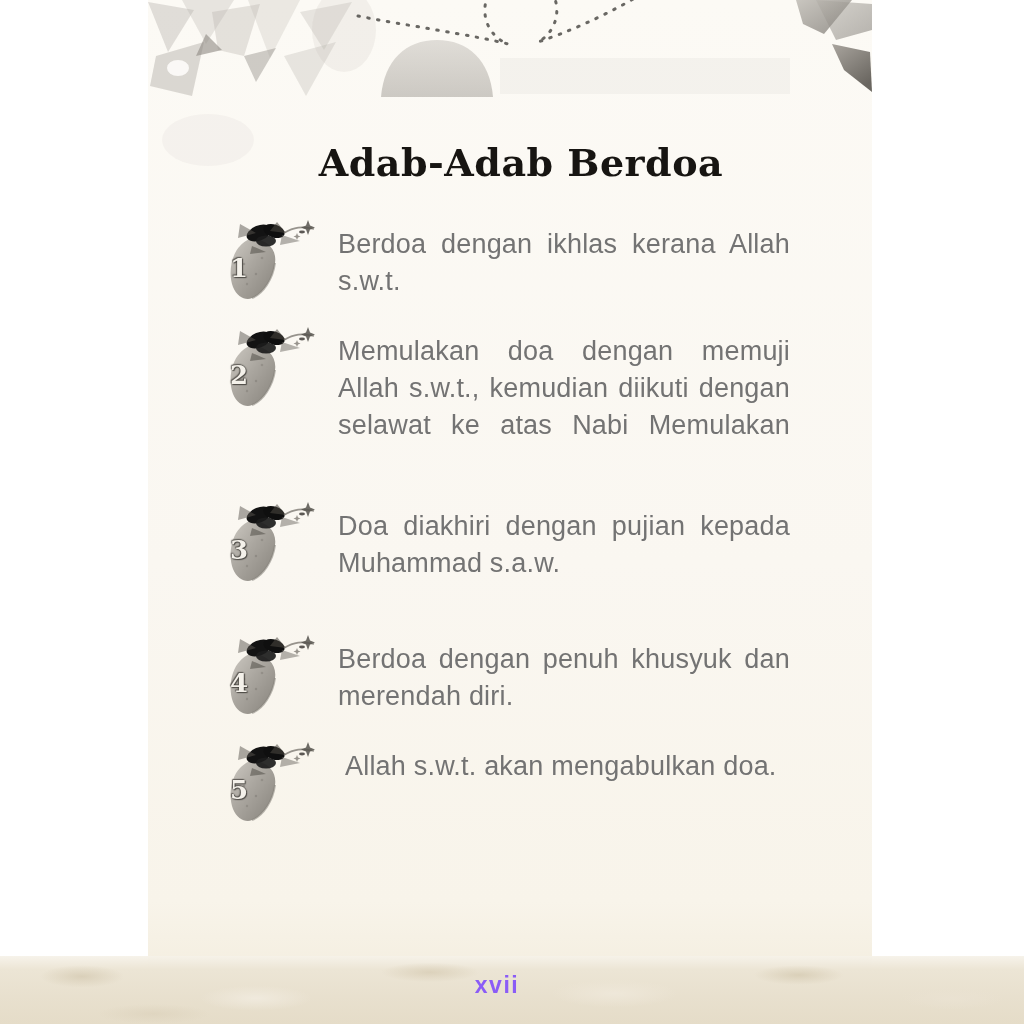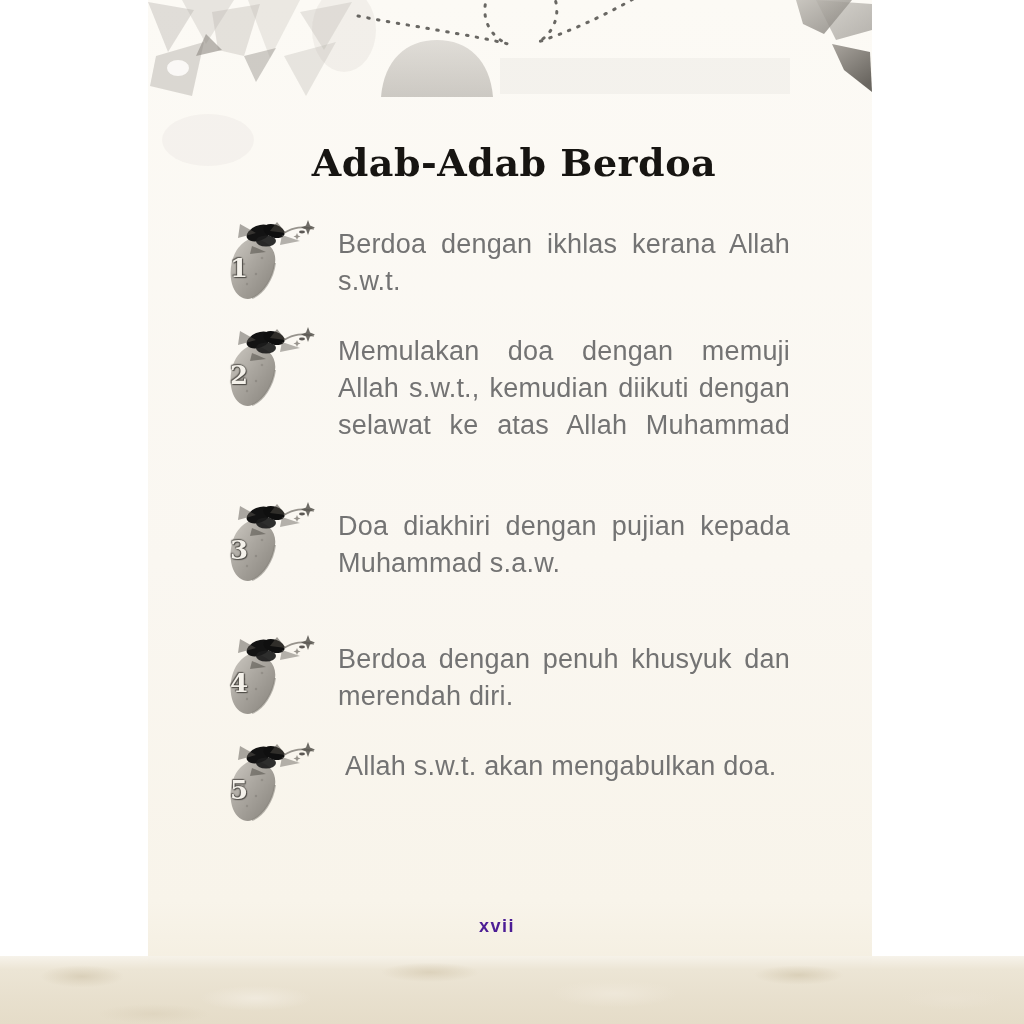--- a/index.html
+++ b/index.html
@@ -7,21 +7,21 @@
     width:1024px;height:1024px;position:relative;overflow:hidden;
     background:#ffffff;
     font-family:"Liberation Sans",sans-serif;
   }
   .page{
     position:absolute;left:148px;top:0;width:724px;height:1024px;
     background:linear-gradient(180deg,#fcfaf5 0%,#faf7f1 55%,#f8f4ea 88%,#f4eee0 95%,#f0e8d7 100%);
   }
   .decor{position:absolute;left:0;top:0;}
   .title{
-    position:absolute;top:140px;left:4px;width:724px;text-align:center;
+    position:absolute;top:140px;left:11px;width:724px;text-align:center;
     font-family:"DejaVu Serif","Liberation Serif",serif;font-weight:700;
     font-size:38px;color:#171512;letter-spacing:.5px;
   }
   .item{position:absolute;left:148px;width:724px;height:40px;}
   .orn{position:absolute;left:74px;top:-8px;width:98px;height:86px;}
   .orn svg{position:absolute;left:0;top:0;}
   .num{
     position:absolute;left:2px;top:35px;width:30px;text-align:center;
     font-family:"DejaVu Serif","Liberation Serif",serif;font-weight:700;font-size:26px;
     color:#f4f1ea;
@@ -40,22 +40,22 @@
       radial-gradient(60px 16px at 8% 30%, rgba(212,201,177,.75) 0%, transparent 70%),
       radial-gradient(80px 18px at 25% 62%, rgba(241,235,223,.9) 0%, transparent 70%),
       radial-gradient(70px 14px at 42% 24%, rgba(209,197,171,.6) 0%, transparent 70%),
       radial-gradient(90px 20px at 60% 55%, rgba(239,232,218,.9) 0%, transparent 70%),
       radial-gradient(64px 14px at 78% 28%, rgba(206,194,167,.6) 0%, transparent 70%),
       radial-gradient(74px 16px at 93% 62%, rgba(234,226,210,.9) 0%, transparent 70%),
       radial-gradient(80px 14px at 15% 85%, rgba(216,205,182,.5) 0%, transparent 70%),
       linear-gradient(180deg, rgba(246,242,233,.95) 0%, #ece5d5 20%, #e8e0ce 60%, #e5dcc8 100%);
   }
   .pagenum{
-    position:absolute;top:916px;left:148px;width:724px;text-align:center;text-indent:-26px;
-    font-weight:700;font-size:18px;letter-spacing:1.5px;color:#4c1d95;
+    position:absolute;top:972px;left:148px;width:724px;text-align:center;text-indent:-26px;
+    font-weight:700;font-size:23px;letter-spacing:1.5px;color:#8b5cf6;
   }
   .defs{position:absolute;width:0;height:0;overflow:hidden;}
 </style>
 </head>
 <body>
 
 <svg class="defs" aria-hidden="true">
   <defs>
     <linearGradient id="leafGrad" x1="0" y1="0" x2="1" y2="1">
       <stop offset="0" stop-color="#cdc9c2"></stop>
@@ -145,21 +145,21 @@
 <div class="item" style="top:333px">
   <div class="orn">
     <svg width="98" height="86">
         <use href="#orn"></use>
       </svg>
     <span class="num">2</span>
   </div>
   <div class="txt">
     <div class="line j">Memulakan doa dengan memuji</div>
     <div class="line j">Allah s.w.t., kemudian diikuti dengan</div>
-    <div class="line j">selawat ke atas Allah Muhammad</div>
+    <div class="line j">selawat ke atas Nabi Memulakan</div>
   </div>
 </div>
 
 <div class="item" style="top:508px">
   <div class="orn">
     <svg width="98" height="86">
         <use href="#orn"></use>
       </svg>
     <span class="num">3</span>
   </div>

